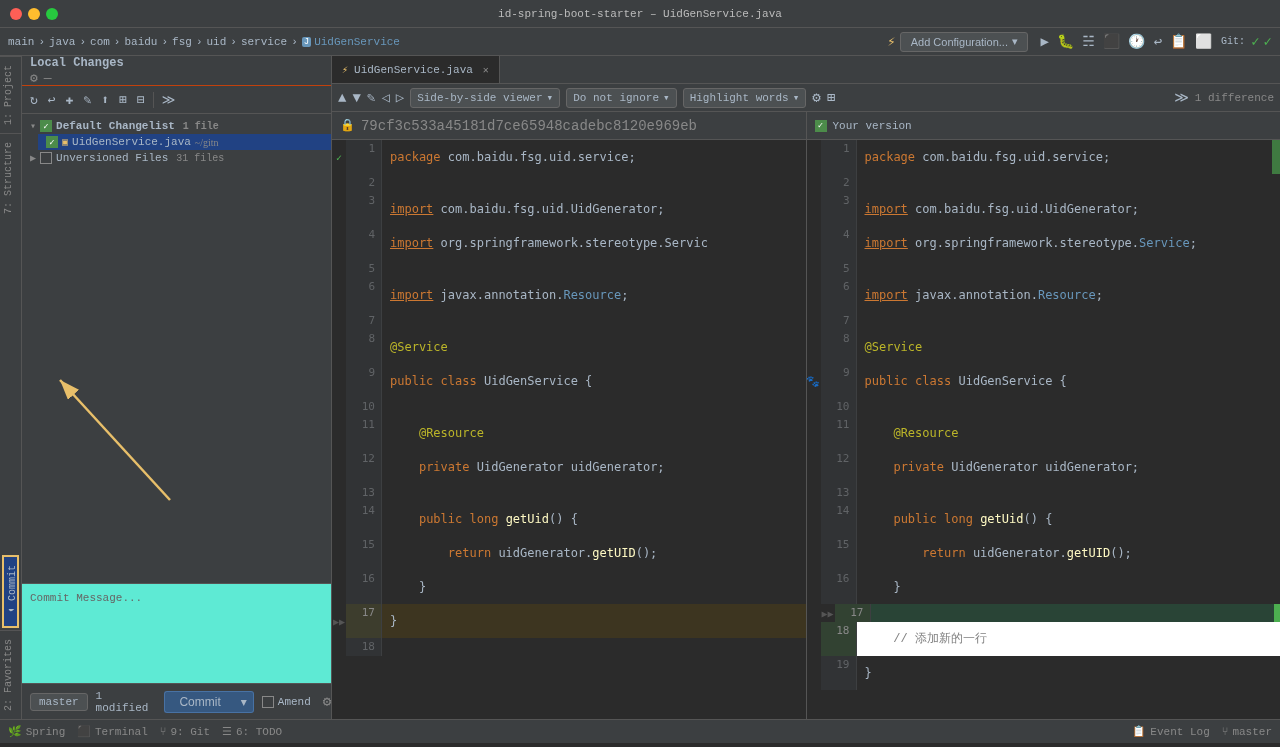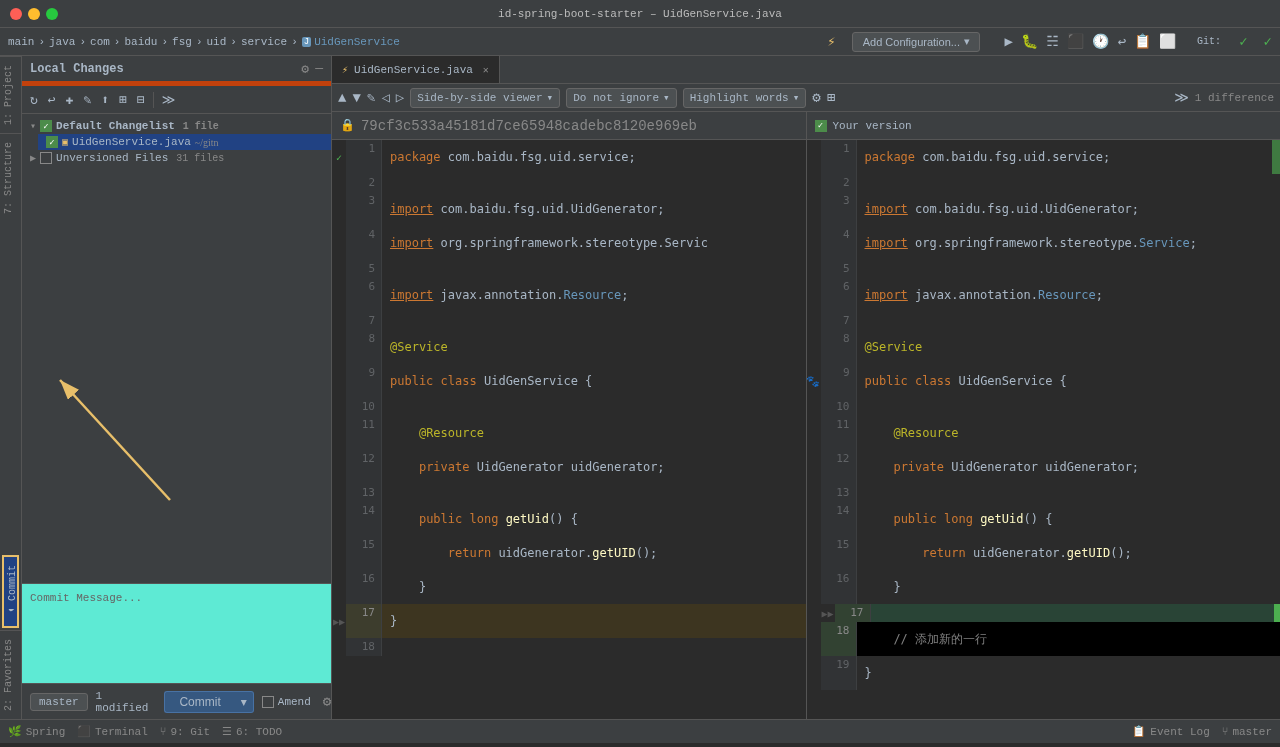--- a/index.html
+++ b/index.html
@@ -43,21 +43,21 @@
     }
 
     
     .nav-bar {
       background: #3c3f41;
       height: 28px;
       display: flex;
       align-items: center;
       padding: 0 8px;
       border-bottom: 1px solid #555;
-      gap: 16px;
+      gap: 4px;
     }
     .nav-breadcrumb {
       display: flex;
       align-items: center;
       gap: 2px;
       color: #a9b7c6;
       font-size: 11px;
     }
     .nav-breadcrumb span { color: #a9b7c6; }
     .nav-sep { color: #777; margin: 0 2px; }
@@ -120,24 +120,25 @@
       background: #3c3f41;
       display: flex;
       flex-direction: column;
       border-right: 1px solid #555;
     }
 
     
     .panel-header {
       height: 30px;
       display: flex;
-      align-items: center;
+      align-items: flex-start;
       padding: 0 8px;
-      border-bottom: 5px solid #c2410c;
-      background: #3c3f41;
+      border-bottom: 1px solid #c2410c;
+      background: #3c3f41;
+      flex-direction: column;
     }
     .panel-title {
       color: #a9b7c6;
       font-size: 12px;
       font-weight: bold;
       flex: 1;
     }
     .panel-icons {
       display: flex;
       gap: 6px;
@@ -826,21 +827,21 @@
             <div class="diff-marker"></div>
             <div class="fold-indicator">▶▶</div>
             <div class="line-num changed-num" style="background:#324232; color:#888;">17</div>
             <div class="line-content" style="background:#294436;"></div>
             <div style="position:absolute; right:0; top:0; width:6px; height:100%; background:#4caf50;"></div>
           </div>
 
           <div class="diff-line">
             <div class="diff-marker"></div>
             <div class="line-num" style="background:#324232; color:#888;">18</div>
-            <div class="line-content" style="background:#000000;"><span class="comment">    // 添加新的一行</span></div>
+            <div class="line-content" style="background:#ffffff;font-family:Liberation Mono, monospace;"><span class="comment">    // 添加新的一行</span></div>
           </div>
           <div class="diff-line">
             <div class="diff-marker"></div>
             <div class="line-num">19</div>
             <div class="line-content">}</div>
           </div>
 
         </div>
       </div>
     </div>

